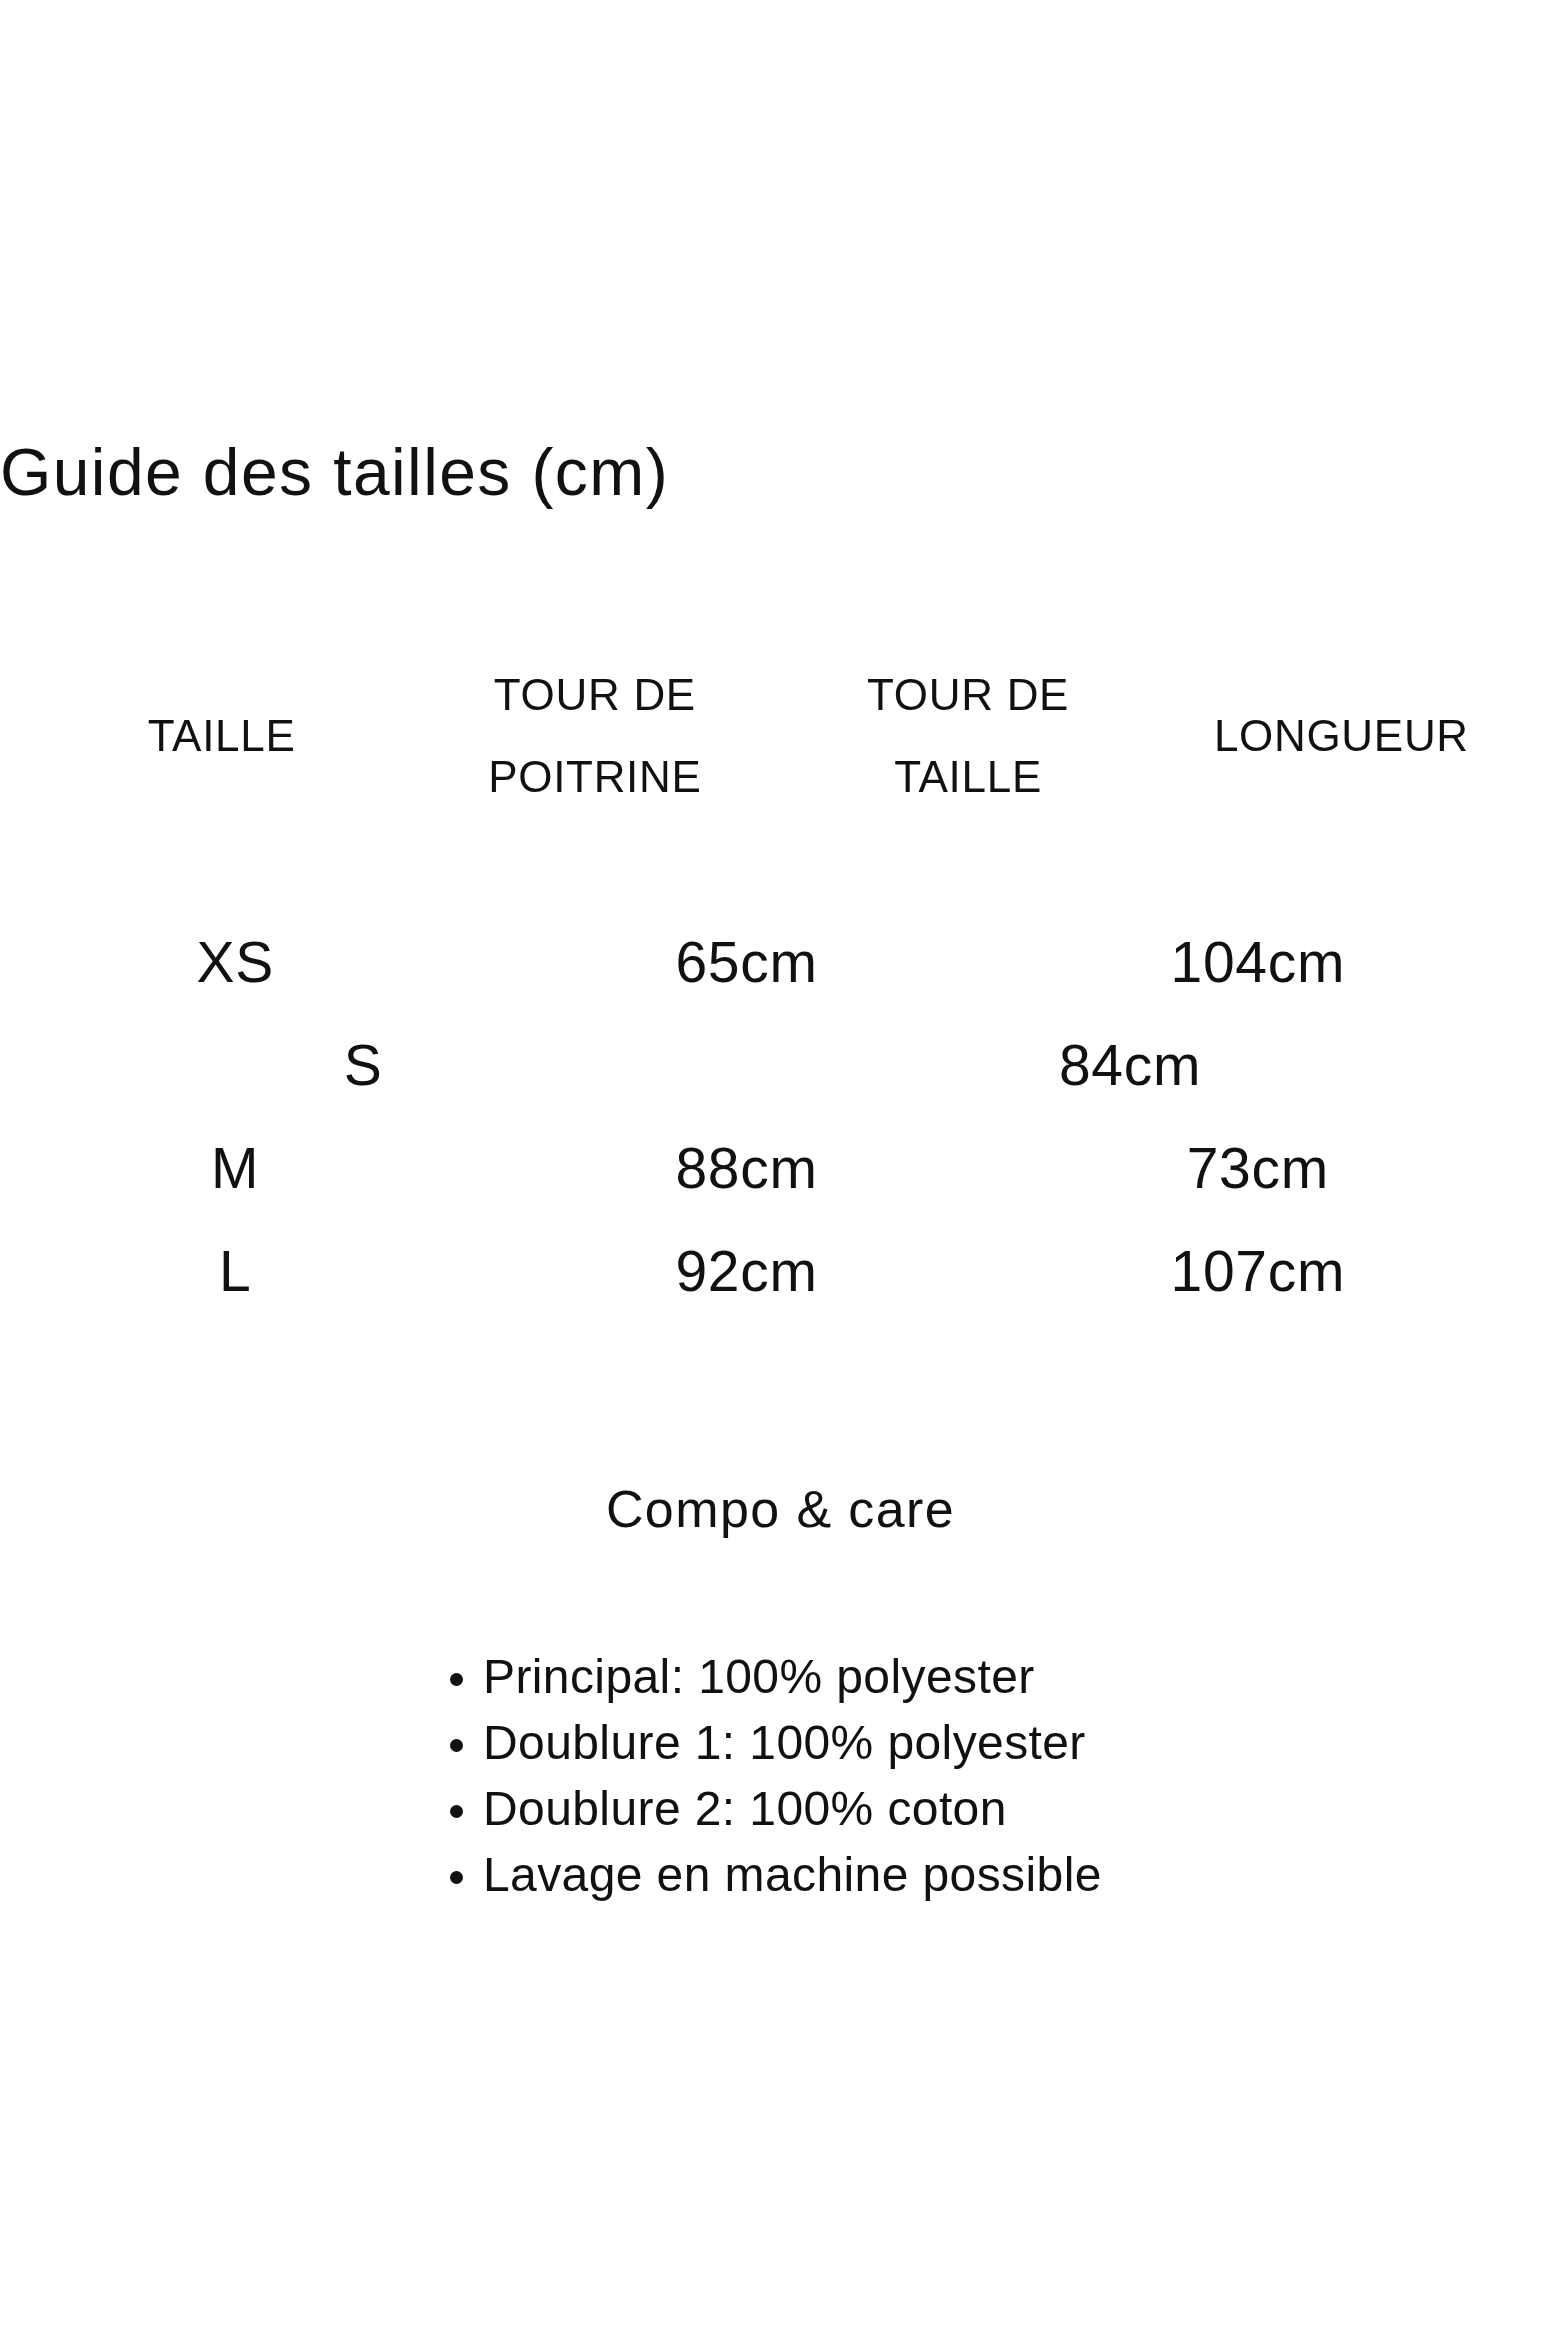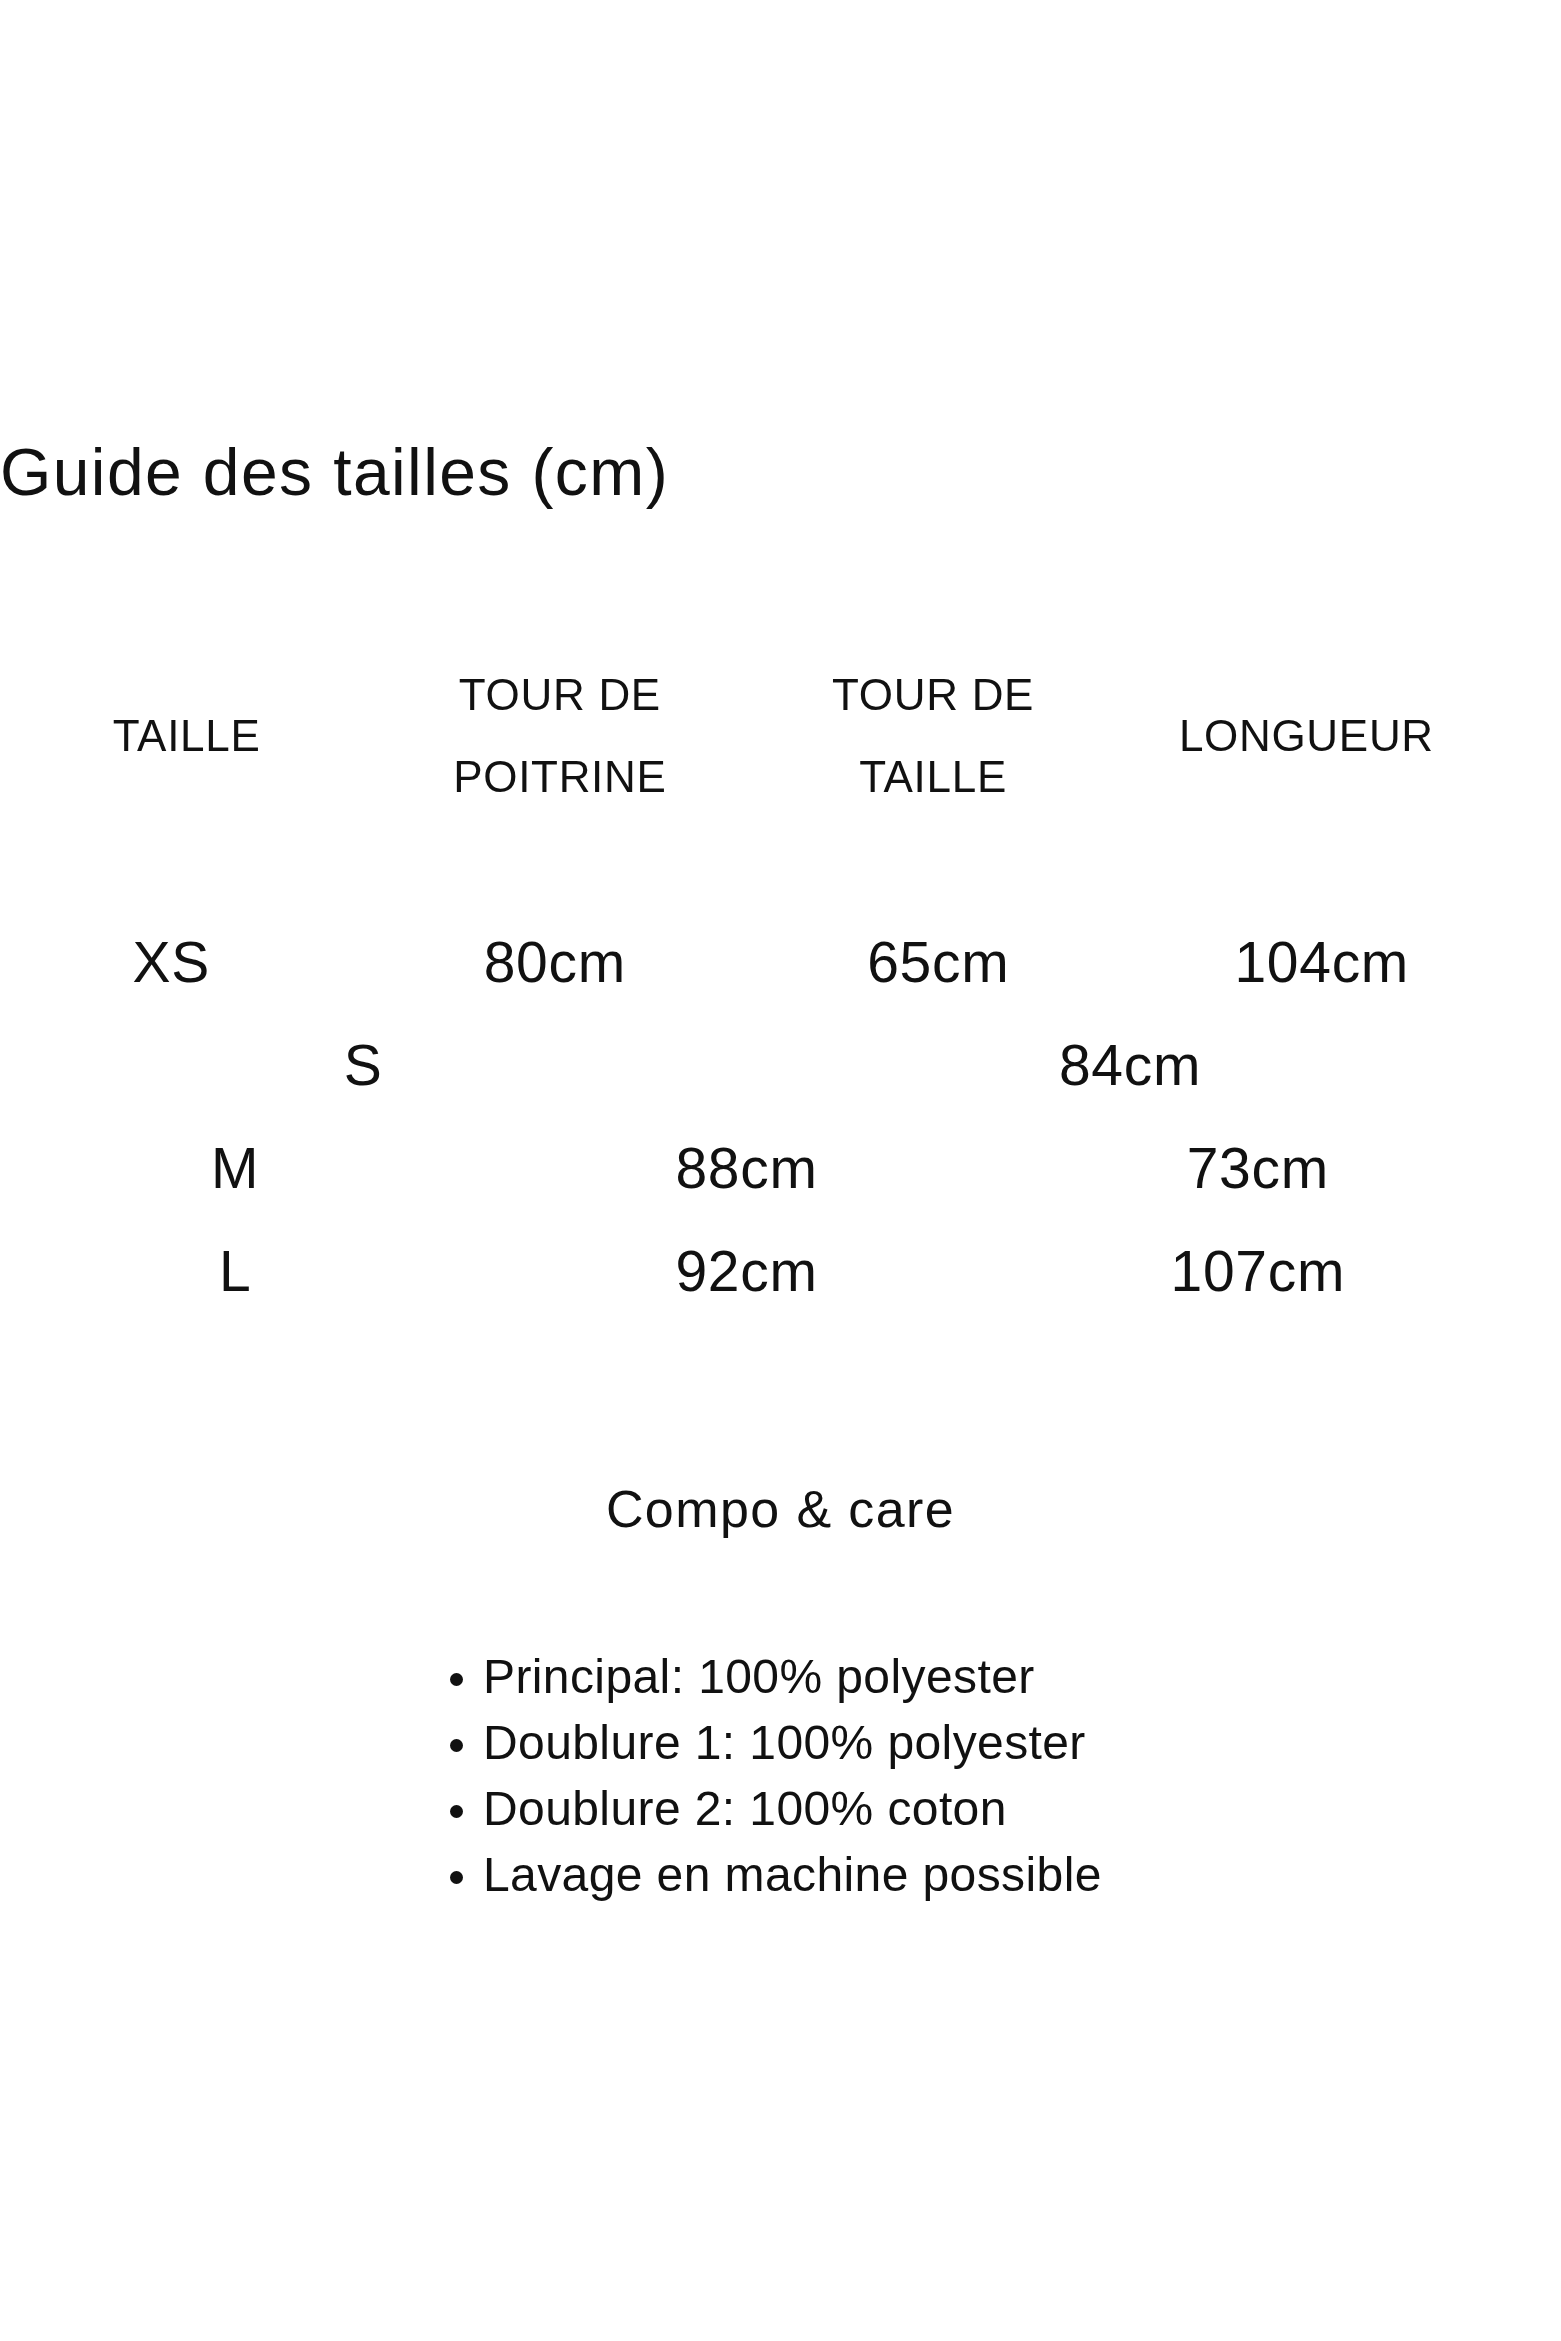--- a/index.html
+++ b/index.html
@@ -28,21 +28,21 @@
     line-height: 1;
     margin: 0;
   }
 
   
   .size-table {
     position: absolute;
     left: 0;
     width: 1493px;
   }
-  .size-table.head { top: 654px; }
+  .size-table.head { top: 654px; padding-left: 35px; }
   .size-table.body { top: 911px; }
 
   .header-row {
     display: flex;
     width: 100%;
   }
   .header-cell {
     flex: 1;
     height: 163px;
     display: flex;
@@ -119,21 +119,20 @@
     </div>
     <div class="header-cell">
       <span>LONGUEUR</span>
     </div>
   </div>
 </div>
 
 <div class="size-table body">
   <div class="data-row">
     <div class="data-cell">XS</div>
-    <div class="data-cell">80cm</div>
     <div class="data-cell">65cm</div>
     <div class="data-cell">104cm</div>
   </div>
   <div class="data-row">
     <div class="data-cell">S</div>
     <div class="data-cell">84cm</div>
   </div>
   <div class="data-row">
     <div class="data-cell">M</div>
     <div class="data-cell">88cm</div>

